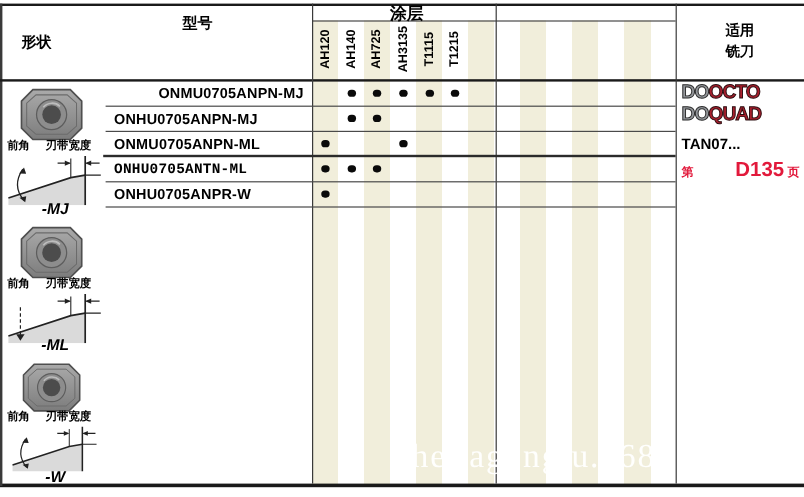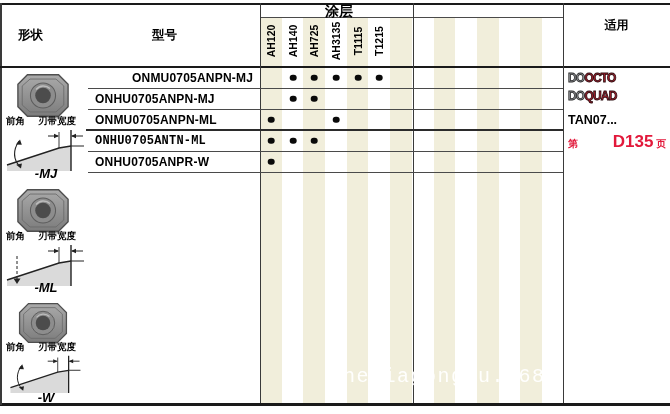--- a/index.html
+++ b/index.html
@@ -25,30 +25,30 @@
     color:#000;transform:translateY(-50%);white-space:nowrap;letter-spacing:.2px;}
   .dot{position:absolute;width:6.6px;height:6.6px;border-radius:50%;background:#0a0a0a;
     z-index:4;transform:translate(-50%,-50%);}
   
   .shape-label{position:absolute;z-index:4;font-weight:bold;font-size:13px;color:#000;
     transform:translateX(-50%);font-style:italic;}
   .diag-label{position:absolute;z-index:4;font-weight:bold;font-size:9.5px;color:#000;
     white-space:nowrap;}
   .insert-photo,.diag-svg{position:absolute;z-index:4;}
   
-  .logo{position:absolute;left:568px;z-index:4;font-weight:900;font-size:12px;
+  .logo{position:absolute;left:568px;z-index:4;font-weight:900;font-size:16px;
     letter-spacing:-.8px;white-space:nowrap;line-height:16px;}
   .logo-gray{color:#93969a;-webkit-text-stroke:.8px #2a2a2a;}
   .logo-red{color:#a81f2d;-webkit-text-stroke:.8px #270b0e;}
   .series{position:absolute;left:568px;z-index:4;font-weight:bold;font-size:12.5px;color:#000;}
   .pageref{position:absolute;left:568px;z-index:4;font-size:10px;font-weight:bold;color:#e2193b;}
   .pageref .num{font-size:17px;padding-left:32px;}
   
-  .watermark{position:absolute;left:343px;top:365px;z-index:6;font-size:20px;
-    color:rgba(255,255,255,.95);letter-spacing:1.5px;font-family:Liberation Mono, monospace;}
+  .watermark{position:absolute;left:343px;top:365px;z-index:6;font-size:28px;
+    color:rgba(255,255,255,.95);letter-spacing:1.5px;font-family:Liberation Serif, serif;}
 </style>
 </head>
 <body>
 
 <div id="page">
 
   <div class="abs stripes"></div>
 
   <div class="abs hline heavy" style="left:0;top:3px;width:670px;height:1.6px"></div>
   <div class="abs hline heavy" style="left:0;top:403px;width:670px;height:2.6px"></div>
@@ -59,24 +59,25 @@
   <div class="abs vline" style="left:413px;top:3px;height:400px"></div>
   <div class="abs vline" style="left:563px;top:3px;height:400px"></div>
 
   <div class="abs hline" style="left:88px;top:88px;width:475px"></div>
   <div class="abs hline" style="left:88px;top:109px;width:475px"></div>
   <div class="abs hline thick" style="left:86px;top:129px;width:477px"></div>
   <div class="abs hline" style="left:88px;top:151px;width:475px"></div>
   <div class="abs hline" style="left:88px;top:172px;width:475px"></div>
 
   <div class="abs hdr hdr-main" style="left:18px;top:27px">形状</div>
-  <div class="abs hdr hdr-main" style="left:152px;top:27px">型号</div>
+  <div class="abs hdr hdr-main" style="left:152px;top:11px">型号</div>
   <div class="abs hdr hdr-coat" style="left:325px;top:3px">涂层</div>
   <div class="abs hdr hdr-cutter" style="left:563px;top:16px;width:107px">
     <div>适用</div>
+    <div>铣刀</div>
   </div>
 
   <svg class="insert-photo" style="left:13px;top:73px" width="60" height="45" viewBox="0 0 64 52">
     <defs>
       <linearGradient id="g1" x1="0" y1="0" x2="0" y2="1">
         <stop offset="0" stop-color="#aaaaaa"></stop>
           <stop offset="1" stop-color="#7c7c7c"></stop>
       </linearGradient>
     </defs>
     <polygon points="14,2 50,2 61,13 61,39 50,50 14,50 3,39 3,13" fill="url(#g1)" stroke="#4f4f4f" stroke-width="1.6"></polygon>

